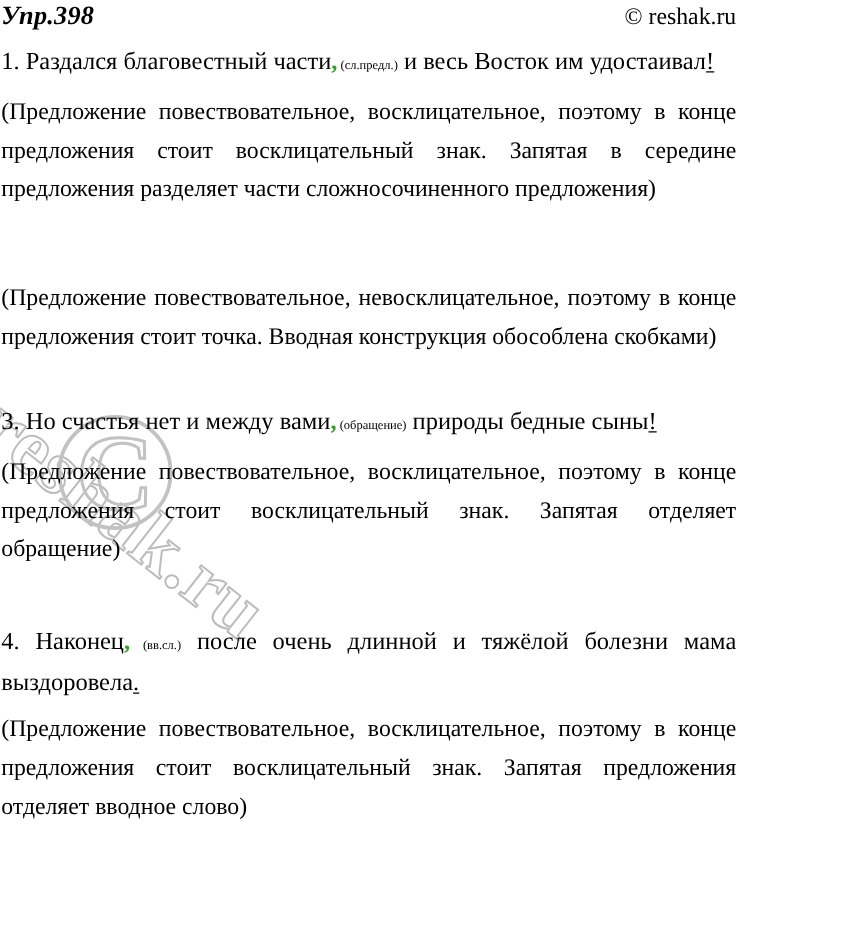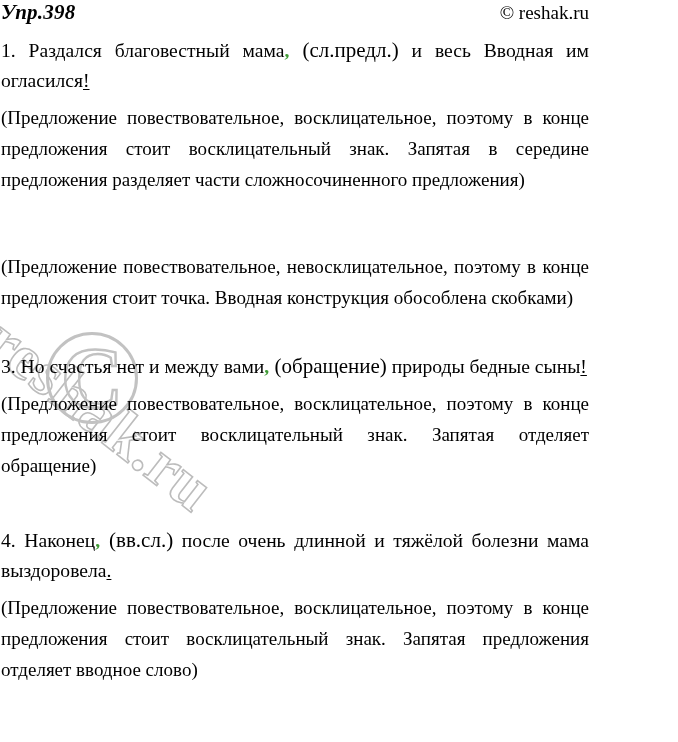--- a/index.html
+++ b/index.html
@@ -108,21 +108,21 @@
   .explain {
     font-size: 19px;
     line-height: 31px;
     text-align: justify;
     text-justify: inter-word;
     margin: 0;
   }
   
 
   .small-note {
-    font-size: 21px;
+    font-size: 10px;
   }
   .green-mark {
     color: #3f9b35;
     font-weight: 700;
   }
   .under-mark {
     text-decoration: underline;
     text-underline-offset: 2px;
   }
 
@@ -145,21 +145,21 @@
 <div id="page">
 
   <div class="header-row">
     <div class="ex-title">Упр.398</div>
     <div class="site-credit"><span class="copy-mark">©</span> <span>reshak.ru</span></div>
   </div>
 
   <div class="gap-xs"></div>
 
   <div class="item block-1">
-    <p class="sentence"><span>1. </span><span>Раздался благовестный мама</span><span class="green-mark">,</span><span class="small-note"> (сл.предл.)</span><span> и весь Вводная им огласился</span><span class="under-mark">!</span></p>
+    <p class="sentence"><span>1. </span><span>Раздался благовестный части</span><span class="green-mark">,</span><span class="small-note"> (сл.предл.)</span><span> и весь Восток им удостаивал</span><span class="under-mark">!</span></p>
     <div class="gap-xs"></div>
     <p class="explain">(Предложение повествовательное, восклицательное, поэтому в конце предложения стоит восклицательный знак. Запятая в середине предложения разделяет части сложносочиненного предложения)</p>
   </div>
 
   <div class="gap-xl"></div>
 
   <div class="item">
     <div class="gap-s"></div>
     <p class="explain">(Предложение повествовательное, невосклицательное, поэтому в конце предложения стоит точка. Вводная конструкция обособлена скобками)</p>
   </div>

